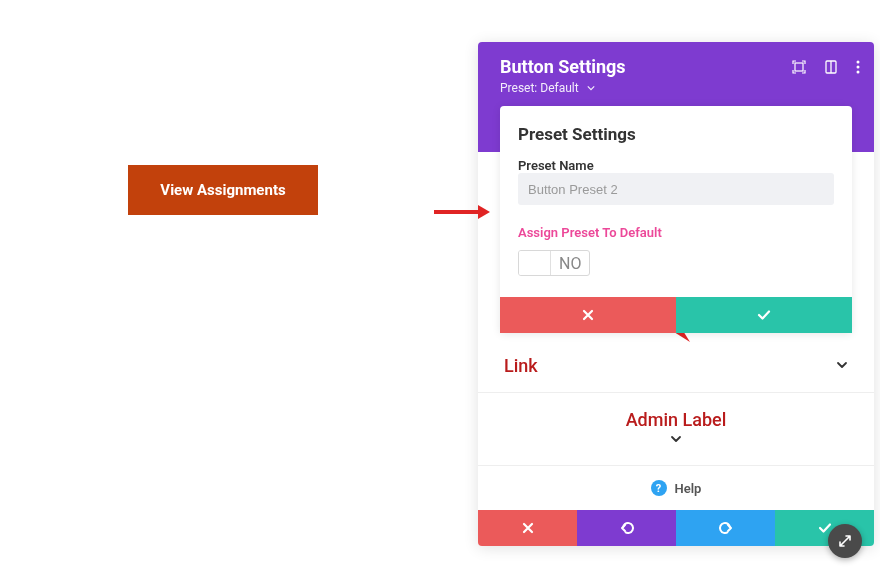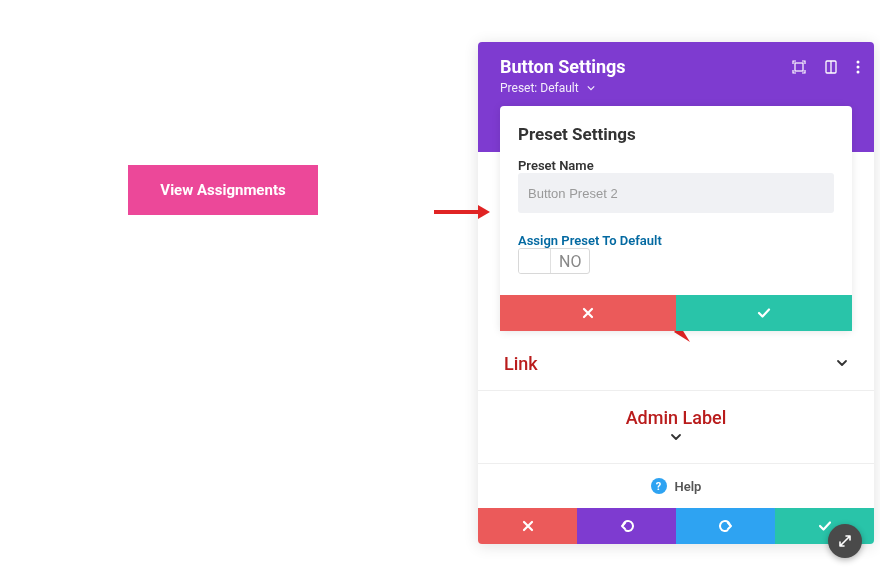--- a/index.html
+++ b/index.html
@@ -4,21 +4,21 @@
 <style>
 * { box-sizing: border-box; margin: 0; padding: 0; }
 body { font-family: -apple-system, BlinkMacSystemFont, "Segoe UI", Roboto, Helvetica, Arial, sans-serif; background: #fff; width: 880px; height: 576px; position: relative; overflow: hidden; }
 
 .view-btn {
   position: absolute;
   left: 128px;
   top: 165px;
   width: 190px;
   height: 50px;
-  background: #ec4899;
+  background: #c2410c;
   color: #fff;
   font-weight: 700;
   font-size: 15px;
   display: flex;
   align-items: center;
   justify-content: center;
   cursor: pointer;
 }
 
 .panel {
@@ -51,29 +51,29 @@
   border-radius: 4px;
   box-shadow: 0 1px 8px rgba(0,0,0,0.1);
   position: relative;
   z-index: 2;
 }
 .settings-inner { padding: 18px 18px 0 18px; }
 .settings-title { font-size: 17px; font-weight: 700; color: #333; margin-bottom: 14px; }
 .field-label { font-size: 13px; font-weight: 600; color: #333; margin-bottom: 0; }
 .text-input {
   width: 100%;
-  height: 40px;
+  height: 32px;
   background: #f0f1f4;
   border: none;
   border-radius: 3px;
   padding: 0 10px;
   font-size: 13px;
   color: #9a9a9a;
 }
-.assign-label { font-size: 13px; font-weight: 600; color: #0369a1; margin-top: 20px; }
+.assign-label { font-size: 13px; font-weight: 600; color: #ec4899; margin-top: 20px; margin-bottom: 10px; }
 .toggle {
   display: inline-flex;
   align-items: center;
   border: 1px solid #d8d8d8;
   border-radius: 3px;
   overflow: hidden;
   height: 26px;
 }
 .toggle-thumb { width: 32px; height: 100%; background: #fff; border-right: 1px solid #e0e0e0; }
 .toggle-label { padding: 0 8px; font-size: 16px; font-weight: 400; color: #888; }

